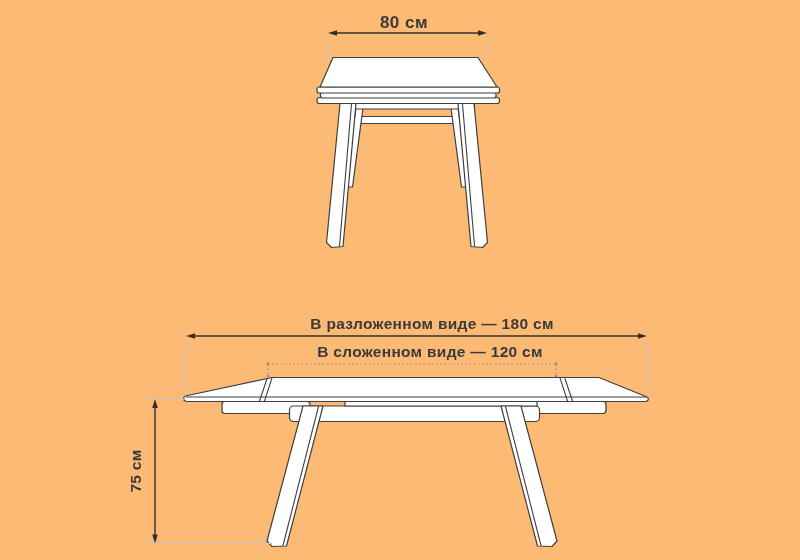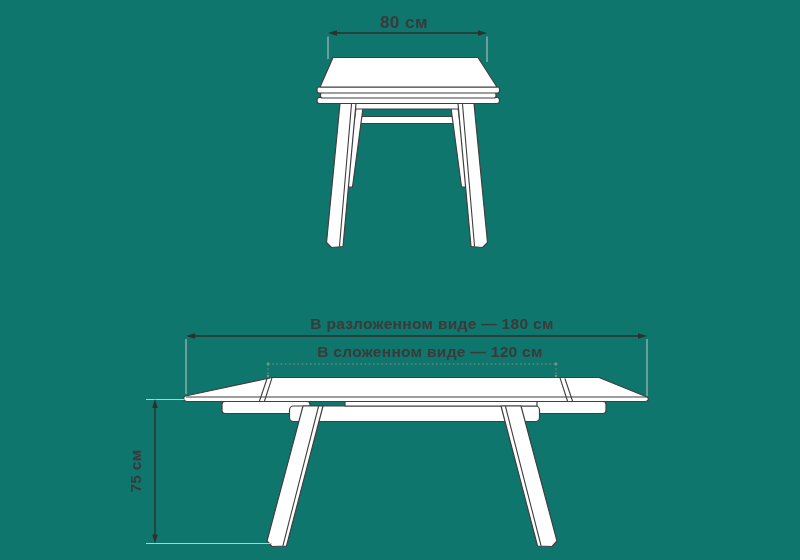--- a/index.html
+++ b/index.html
@@ -1,16 +1,16 @@
 <!DOCTYPE html>
 <html><head>
 <meta charset="utf-8">
 <style>
   html,body{margin:0;padding:0;background:#ffffff;}
-  .figure{position:relative;width:800px;height:560px;background:#0f766e;overflow:hidden;
+  .figure{position:relative;width:800px;height:560px;background:#fdba74;overflow:hidden;
           font-family:"Liberation Sans",sans-serif;}
   svg{display:block;}
   .art{fill:#ffffff;stroke:#3f3f3f;stroke-width:1.2;stroke-linejoin:round;stroke-linecap:round;}
   .ln{fill:none;stroke:#3f3f3f;stroke-width:1.1;stroke-linecap:round;}
   .dim{fill:none;stroke:#2f2f2f;stroke-width:1.4;}
   .arrow{fill:#2f2f2f;stroke:none;}
   .witness{fill:none;stroke:#c6c6c6;stroke-width:1;}
   .dotted{fill:none;stroke:#8c8c8c;stroke-width:1.1;stroke-dasharray:1.6 2.6;}
   .dot{fill:#8c8c8c;stroke:none;}
   .dim-text{font-family:"Liberation Sans",sans-serif;font-weight:600;font-size:15.5px;

